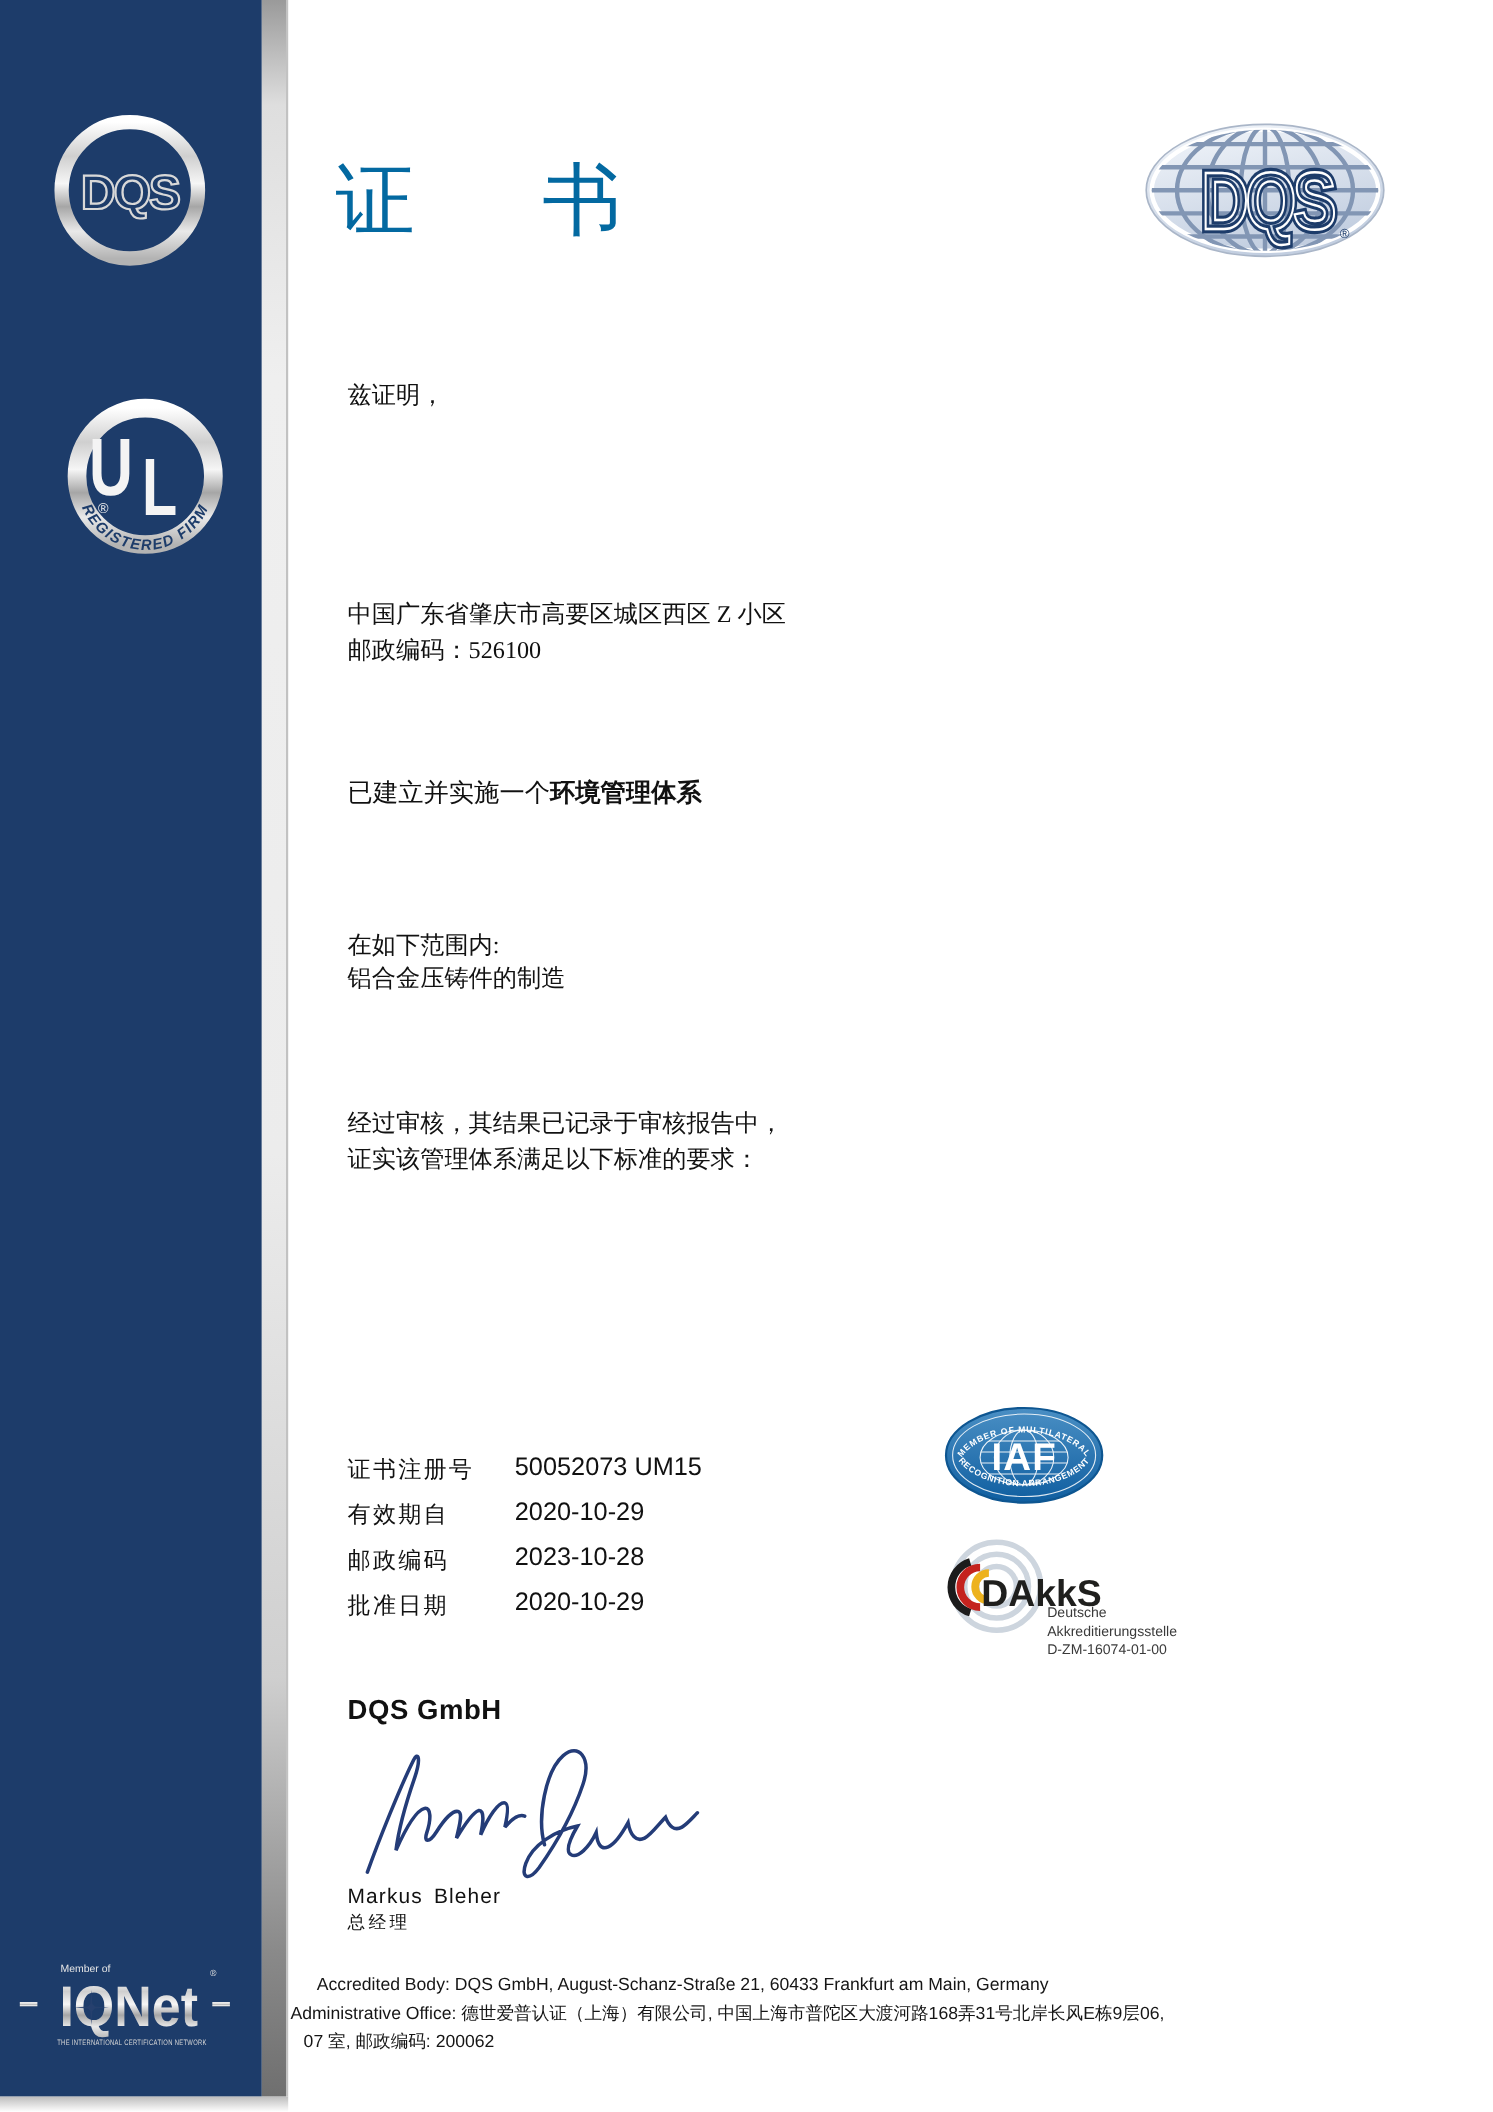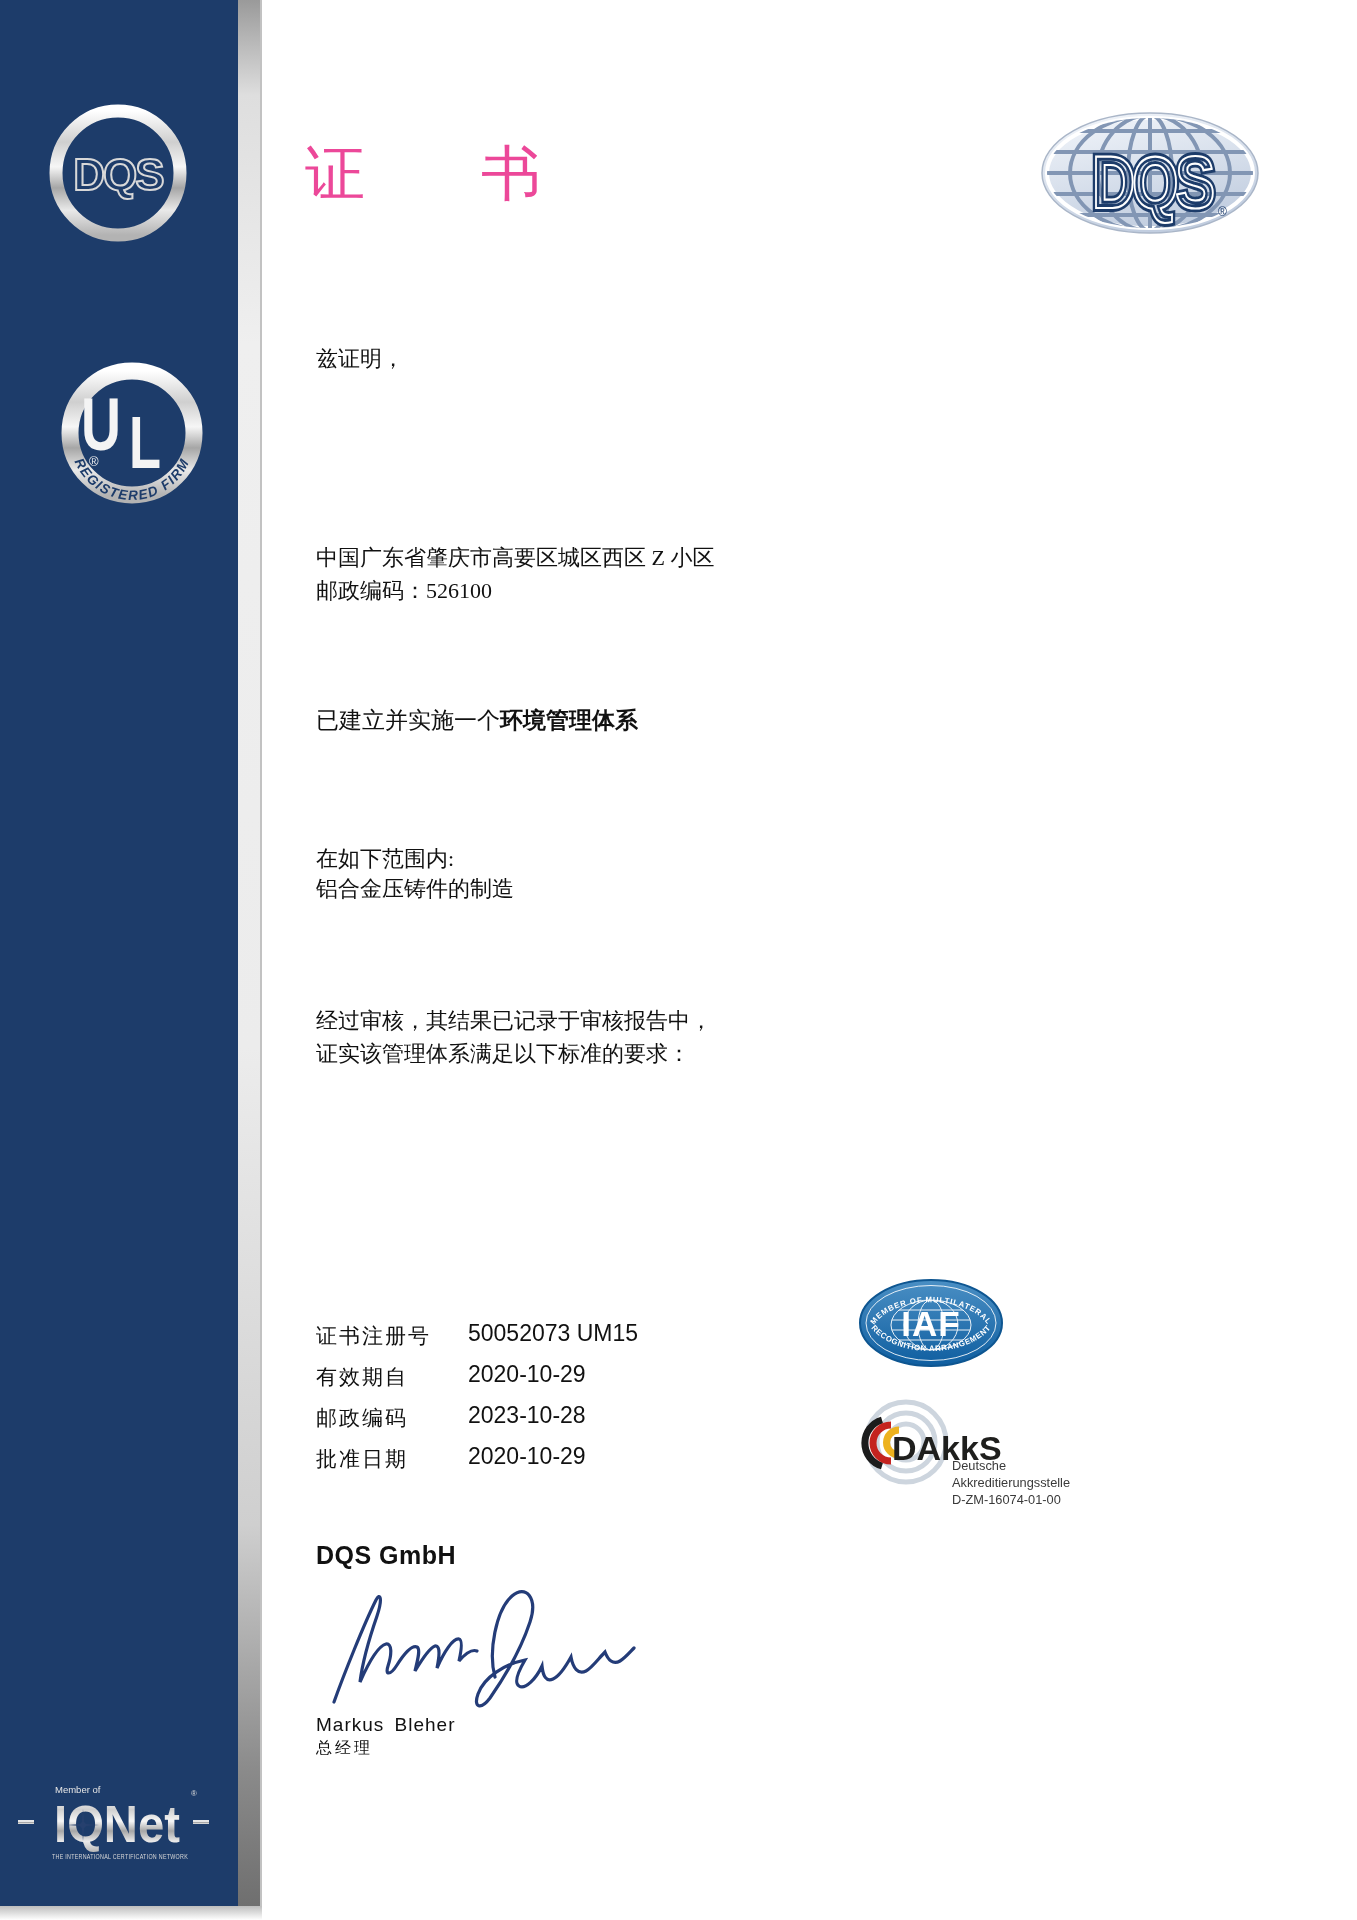--- a/index.html
+++ b/index.html
@@ -8,21 +8,21 @@
   
   .sidebar{position:absolute;left:0;top:0;width:238px;height:1906px;background:#1d3c6a;}
   .edge-strip{position:absolute;left:238px;top:0;width:22px;height:1906px;
     background:linear-gradient(180deg,#9a9a9a 0%,#dedede 5%,#efefef 18%,#ececec 55%,#cfcfcf 80%,#8a8a8a 93%,#6f6f6f 100%);
     border-right:2px solid #c2c2c2;}
   .bottom-fade{position:absolute;left:0;top:1906px;width:262px;height:14px;
     background:linear-gradient(180deg,#bdbdbd,#ffffff);}
   .abs{position:absolute;}
   .serif{font-family:"Liberation Serif","DejaVu Serif",serif;}
   .sans{font-family:"Liberation Sans","DejaVu Sans",sans-serif;}
-  .doc-title{left:305px;top:134px;font-size:60px;letter-spacing:116px;white-space:nowrap;color:#ec4899;font-family:Liberation Mono, monospace;}
+  .doc-title{left:305px;top:134px;font-size:72px;letter-spacing:116px;white-space:nowrap;color:#0369a1;font-family:Liberation Mono, monospace;}
   .certify{left:316px;top:344px;font-size:22px;}
   .company-name{left:314px;top:486px;font-size:31px;font-weight:700;letter-spacing:2px;}
   .company-address{left:316px;top:543px;font-size:22px;}
   .company-postal{left:316px;top:576px;font-size:22px;}
   .statement{left:316px;top:705px;font-size:23px;}
   .statement b{font-weight:700;}
   .scope{left:316px;top:844px;font-size:22px;line-height:30px;}
   .audit{left:316px;top:1004px;font-size:22px;line-height:33px;}
   .standard{left:314px;top:1156px;font-size:42px;font-weight:700;letter-spacing:1px;}
   .details{left:316px;top:1322px;font-size:21px;}
@@ -236,14 +236,19 @@
              M 175 95 C 168 70 176 28 192 14 C 206 2 218 16 210 40
              C 201 67 184 96 170 116 C 161 128 153 126 158 112
              C 164 95 185 82 205 78 C 198 90 194 101 199 104 C 205 108 216 97 222 84
              C 223 94 226 100 233 97 C 240 94 246 84 251 75 C 253 86 258 93 266 89
              C 272 86 279 76 285 70 C 288 78 293 83 300 79 C 305 76 310 70 314 66" fill="none" stroke="#243c78" stroke-width="3.2" stroke-linecap="round"></path>
   </svg>
 
   <div class="abs sans signer-name">Markus Bleher</div>
   <div class="abs serif signer-title">总经理</div>
 
+  <div class="abs sans footer">
+    <div class="f1">Accredited Body: DQS GmbH, August-Schanz-Straße 21, 60433 Frankfurt am Main, Germany</div>
+    <div class="f2">Administrative Office: 德世爱普认证（上海）有限公司, 中国上海市普陀区大渡河路168弄31号北岸长风E栋9层06,</div>
+    <div class="f3">07 室, 邮政编码: 200062</div>
+  </div>
 
 </div>
 
 </body></html>

